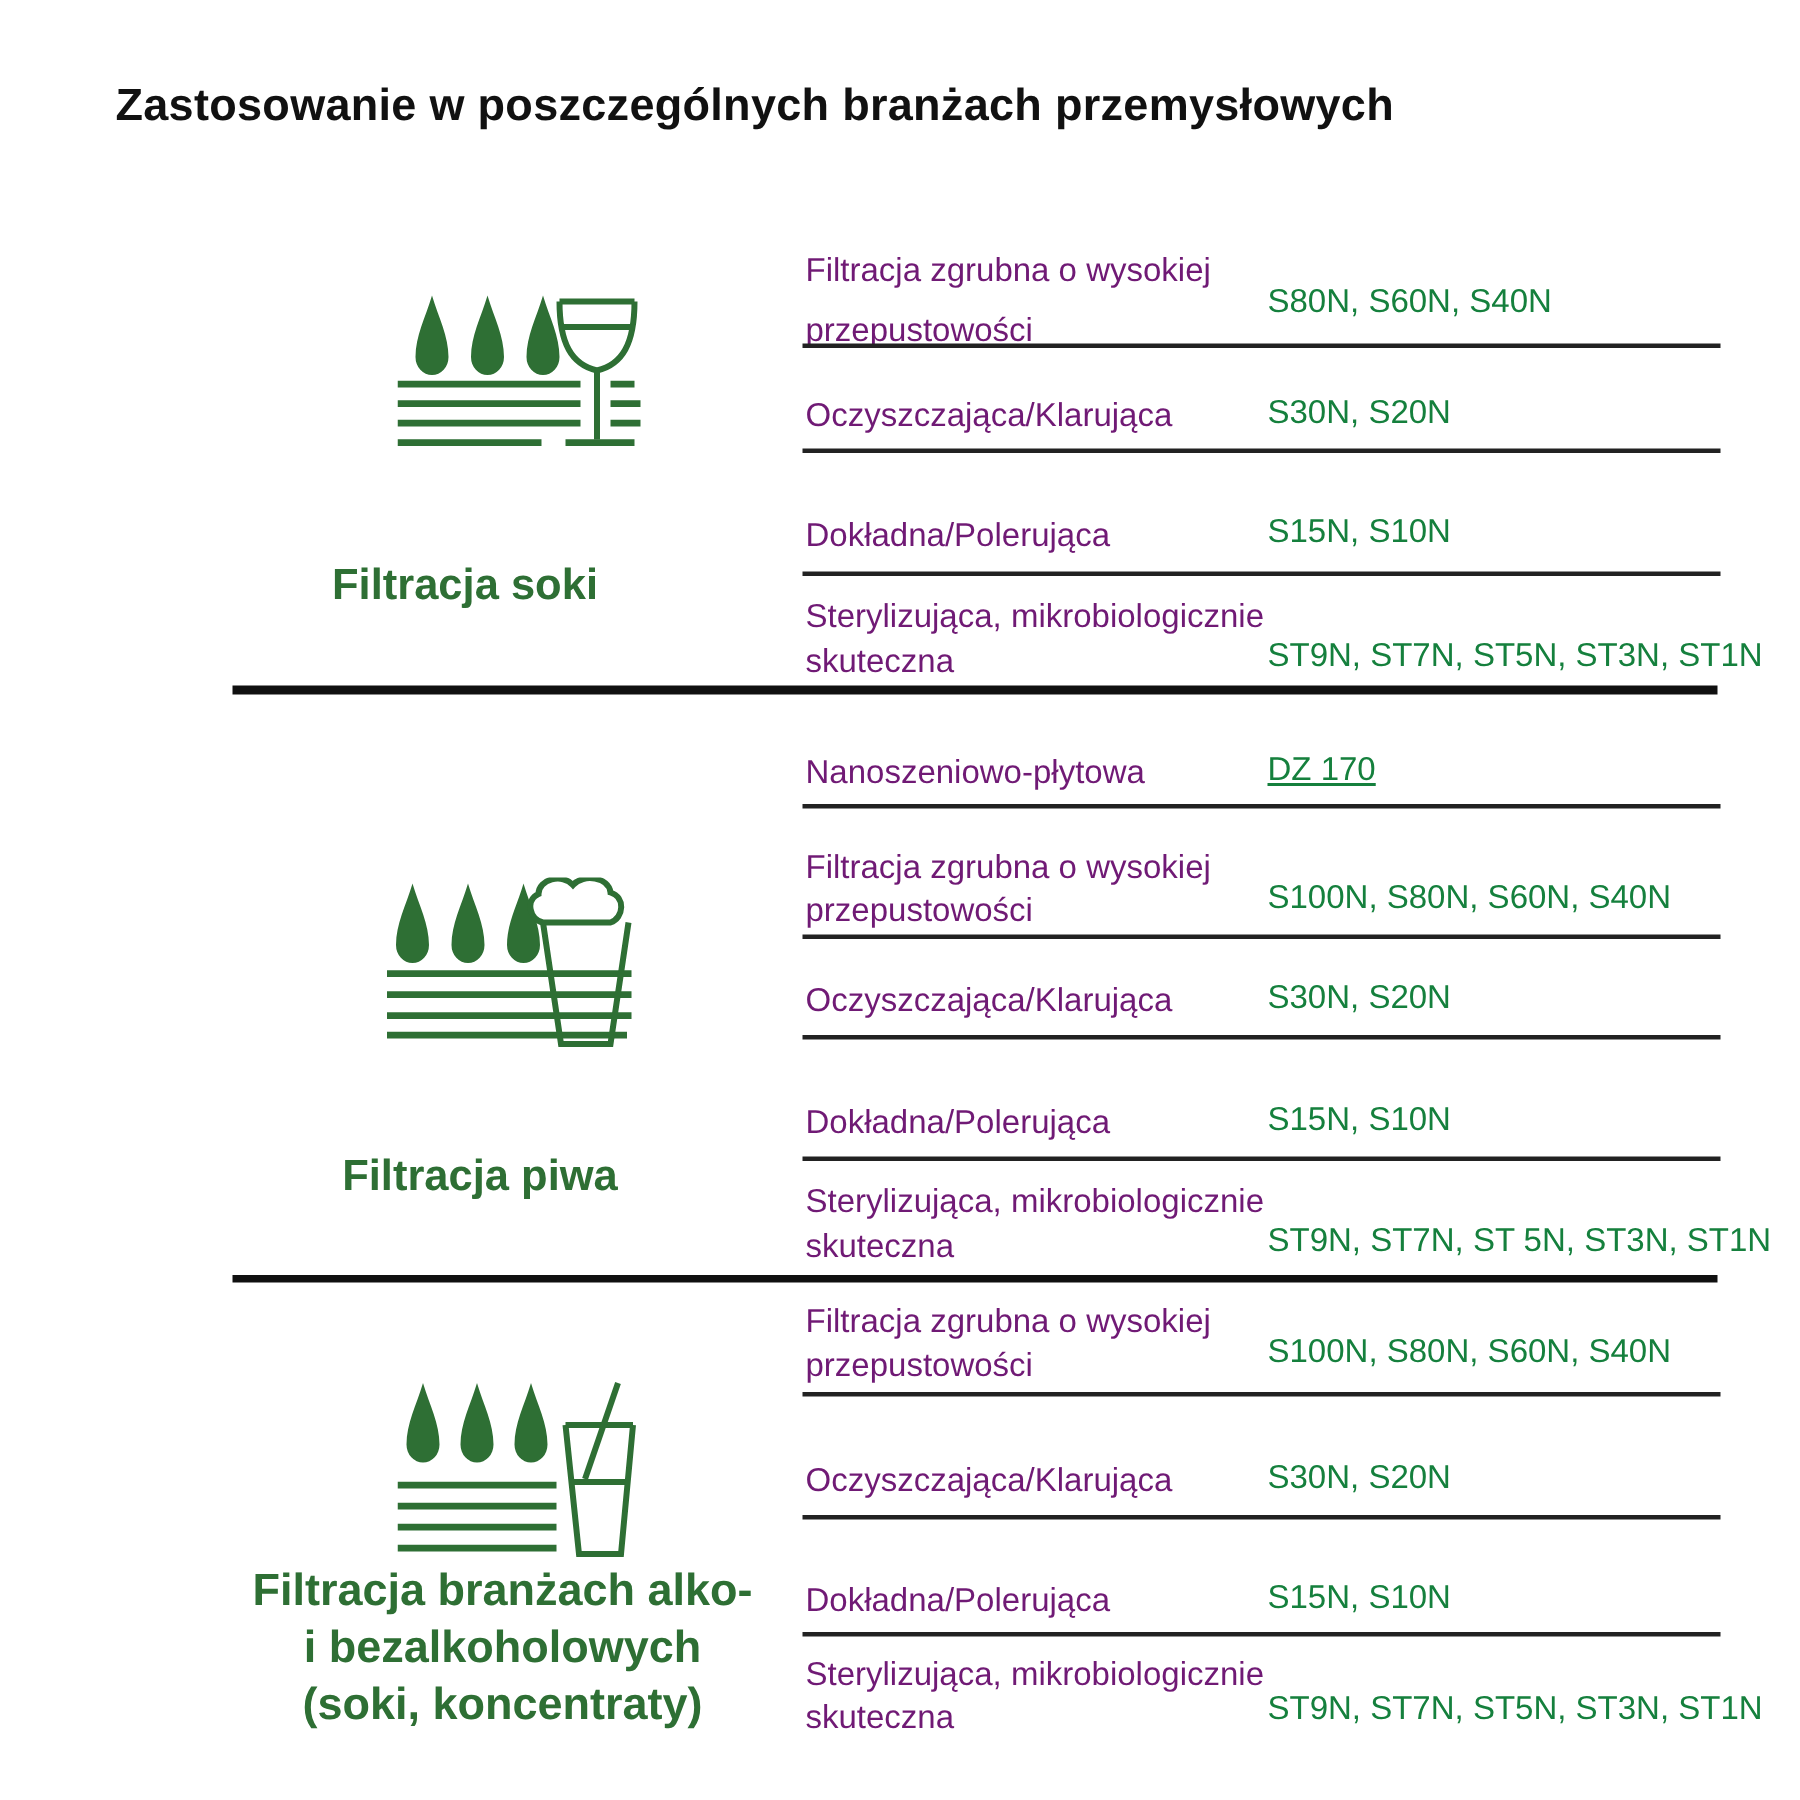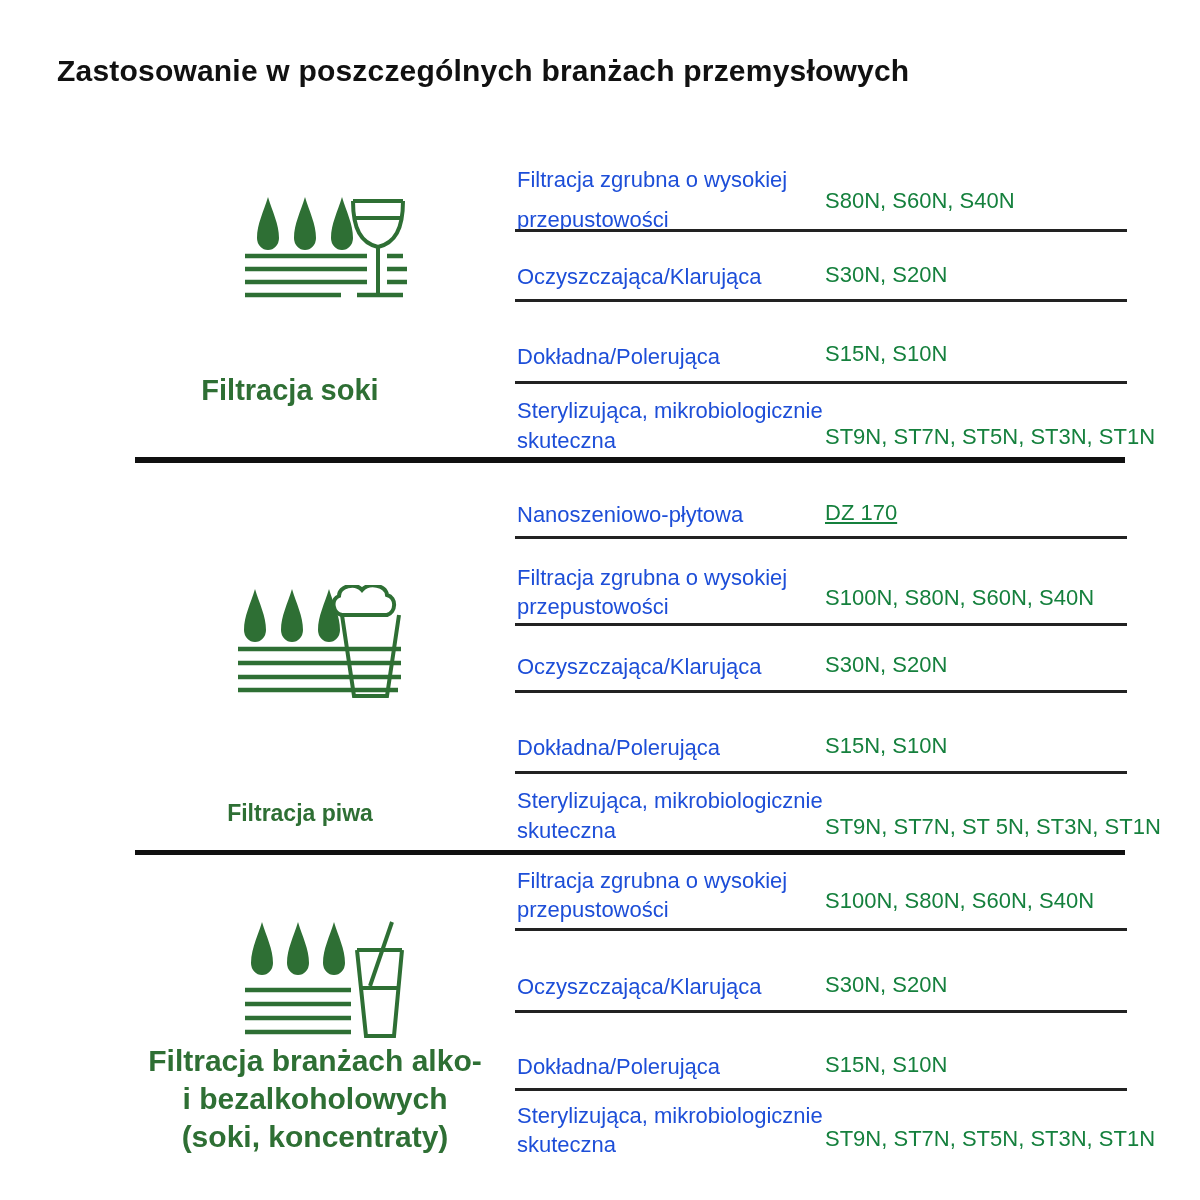--- a/index.html
+++ b/index.html
@@ -1,26 +1,26 @@
 <!DOCTYPE html>
 <html><head>
 <meta charset="utf-8">
 <style>
   html,body{margin:0;padding:0;background:#ffffff;}
   #page{
     position:relative;width:1200px;height:1200px;background:#ffffff;overflow:hidden;
     font-family:"Liberation Sans", sans-serif;color:#1e1e1e;
   }
-  .abs{position:absolute;}
+  .abs{position:absolute;margin-left:20px;}
   #title{
     left:57px;top:54px;font-size:30px;font-weight:bold;color:#111;
     letter-spacing:0.2px;white-space:nowrap;
   }
   .row-label{
-    left:517px;width:335px;font-size:22px;line-height:29px;color:#1d4ed8;
+    left:517px;width:335px;font-size:22px;line-height:29px;color:#701a75;
   }
   .row-label .tline{display:block;}
   .lh40{line-height:40px;}
   .row-codes{
     left:825px;font-size:22px;line-height:26px;color:#15803d;white-space:nowrap;
   }
   .rule{
     left:515px;width:612px;height:3px;background:#222;
   }
   .thick-rule{
@@ -136,21 +136,21 @@
   </div>
   <div class="abs row-codes" style="top:733px;">S15N, S10N</div>
   <div class="abs rule" style="top:771px;"></div>
 
   <div class="abs row-label" style="top:786px;line-height:30px;">
     <span class="tline">Sterylizująca, mikrobiologicznie</span>
     <span class="tline">skuteczna</span>
   </div>
   <div class="abs row-codes" style="top:814px;">ST9N, ST7N, ST 5N, ST3N, ST1N</div>
 
-  <div class="abs section-label" style="left:155px;top:800px;width:290px;font-size:23px;">Filtracja piwa</div>
+  <div class="abs section-label" style="left:155px;top:768px;width:290px;font-size:29px;">Filtracja piwa</div>
 
   <div class="abs thick-rule" style="top:850px;height:5px;"></div>
 
   <div class="abs row-label" style="top:866px;">
     <span class="tline">Filtracja zgrubna o wysokiej</span>
     <span class="tline">przepustowości</span>
   </div>
   <div class="abs row-codes" style="top:888px;">S100N, S80N, S60N, S40N</div>
   <div class="abs rule" style="top:928px;"></div>
 

